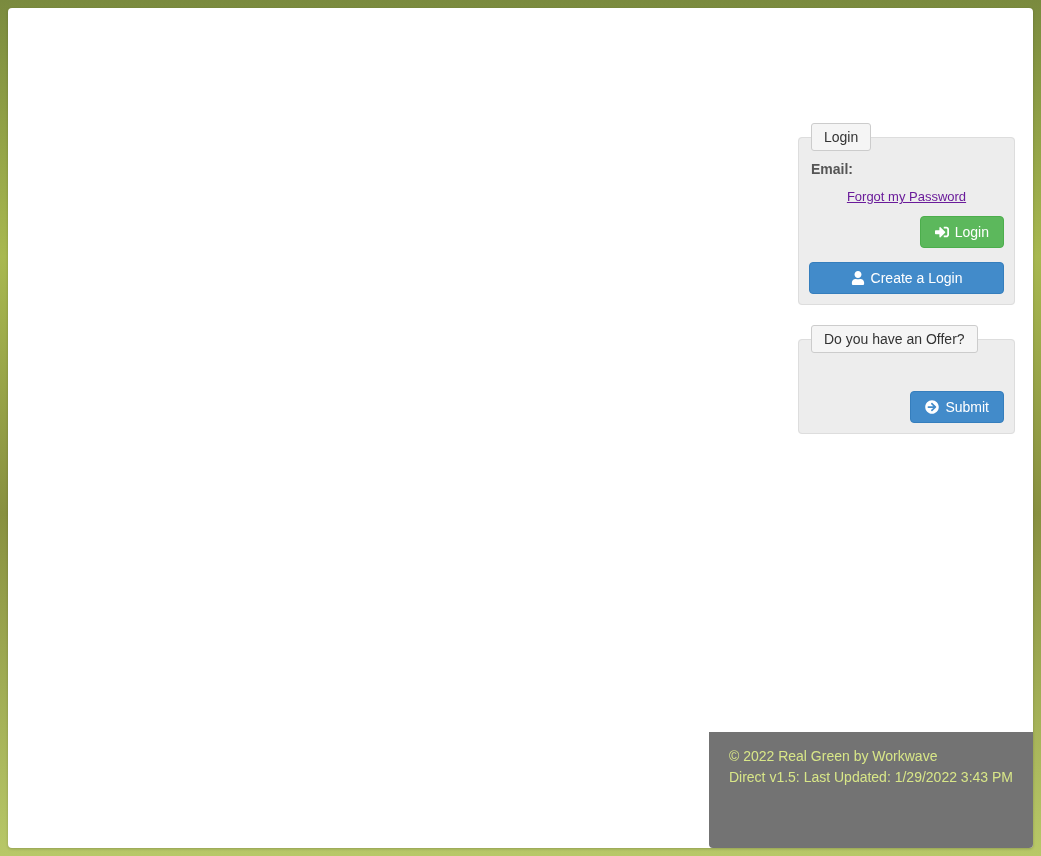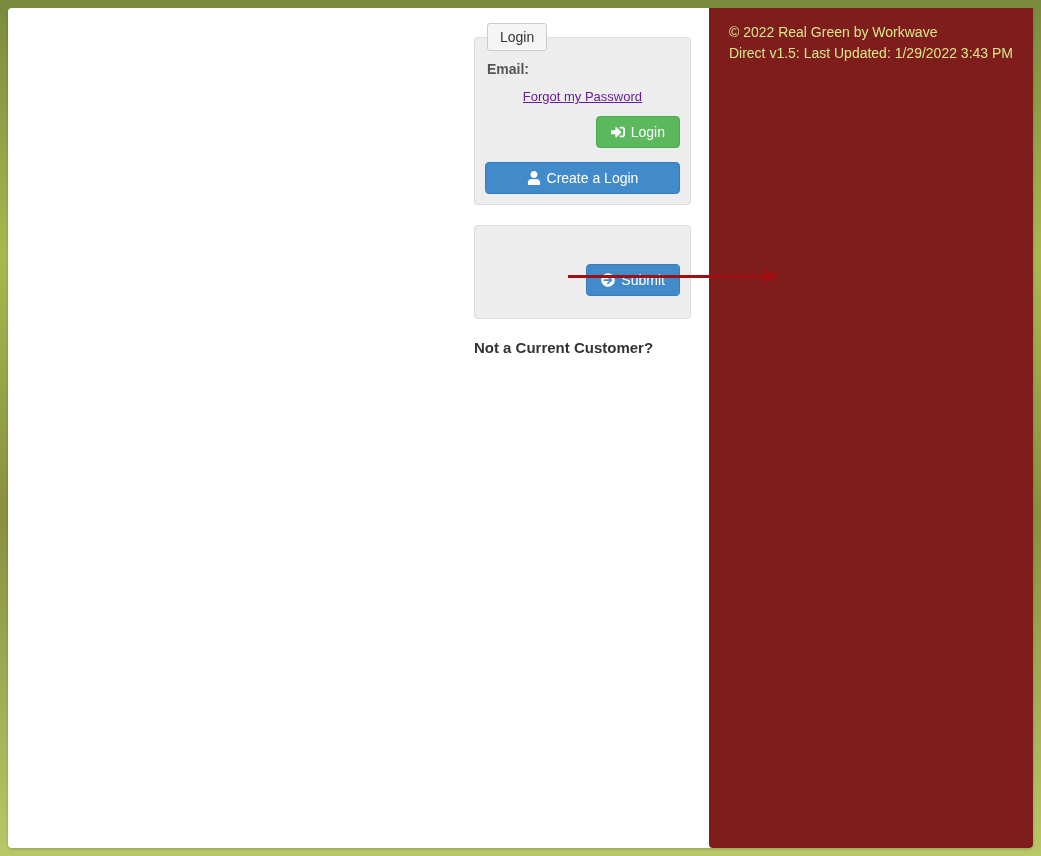--- a/index.html
+++ b/index.html
@@ -13,22 +13,23 @@
       background: linear-gradient(to bottom, #7a8a3e 0%, #a8b850 30%, #889040 60%, #b8c868 100%);
       min-height: 856px;
       padding: 8px;
     }
     .app-container {
       background: #fff;
       border-radius: 4px;
       min-height: 840px;
       position: relative;
       display: flex;
-      flex-direction: row;
+      flex-direction: column;
       box-shadow: 0 1px 3px rgba(0,0,0,0.2);
+      align-items: flex-end;
     }
     .header {
       height: 100px;
       border-bottom: 1px solid #ddd;
     }
     .content-row {
       display: flex;
       flex: 1;
       padding-bottom: 20px;
     }
@@ -119,21 +120,21 @@
     .offer-spacer {
       height: 28px;
     }
     .not-customer-heading {
       font-weight: bold;
       color: #333;
       margin-bottom: 10px;
       font-size: 15px;
     }
     .footer {
-      background: #7f1d1d;
+      background: #737373;
       color: #d8e688;
       padding: 14px 20px 60px 20px;
       font-size: 14px;
       line-height: 1.5;
       border-radius: 0 0 4px 4px;
     }
     
     .arrow {
       position: absolute;
       top: 262px;
@@ -204,33 +205,33 @@
 
         <button class="btn btn-primary btn-block">
           <svg class="icon-svg" viewBox="0 0 448 512">
               <path d="M224 256c70.7 0 128-57.3 128-128S294.7 0 224 0 96 57.3 96 128s57.3 128 128 128zm89.6 32h-16.7c-22.2 10.2-46.9 16-72.9 16s-50.6-5.8-72.9-16h-16.7C60.2 288 0 348.2 0 422.4V464c0 26.5 21.5 48 48 48h352c26.5 0 48-21.5 48-48v-41.6c0-74.2-60.2-134.4-134.4-134.4z"></path>
             </svg>
           <span>Create a Login</span>
         </button>
       </fieldset>
 
       <fieldset>
+        <legend>Do you have an Offer?</legend>
         <div class="offer-spacer"></div>
-        <div class="btn-right-wrap" style="margin-bottom:12px;">
+        <div class="btn-right-wrap" style="margin-bottom:0;">
           <button class="btn btn-primary">
             <svg class="icon-svg" viewBox="0 0 512 512">
                 <path d="M256 8c137 0 248 111 248 248S393 504 256 504 8 393 8 256 119 8 256 8zm-28.9 143.6l75.5 72.4H120c-13.3 0-24 10.7-24 24v16c0 13.3 10.7 24 24 24h182.6l-75.5 72.4c-9.7 9.3-9.9 24.8-.4 34.3l11 10.9c9.4 9.4 24.6 9.4 33.9 0L404.3 273c9.4-9.4 9.4-24.6 0-33.9L271.6 106.3c-9.4-9.4-24.6-9.4-33.9 0l-11 10.9c-9.5 9.6-9.3 25.1.4 34.4z"></path>
               </svg>
             <span>Submit</span>
           </button>
         </div>
       </fieldset>
 
       <div>
-        <div class="not-customer-heading">Not a Current Customer?</div>
       </div>
 
     </div>
   </div>
 
   <div class="footer">
     <div>© 2022 Real Green by Workwave</div>
     <div>Direct v1.5: Last Updated: 1/29/2022 3:43 PM</div>
   </div>
 </div>

